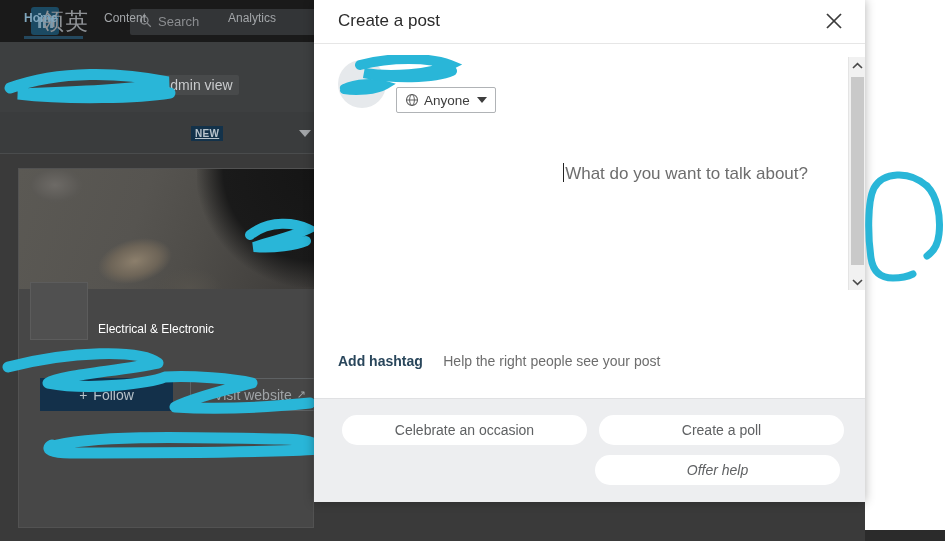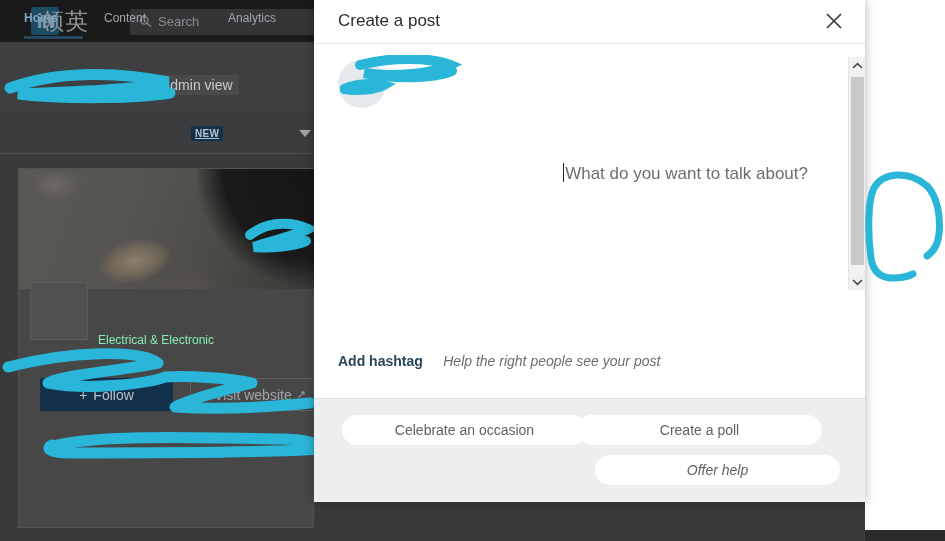--- a/index.html
+++ b/index.html
@@ -114,21 +114,21 @@
     transform: rotate(-14deg);
   }
   .li-logo-sq {
     position: absolute; left: 30px; top: 128px; width: 58px; height: 58px;
     background: #505050; border: 1px solid #5c5c5c;
   }
   .li-company-name {
     position: absolute; left: 98px; top: 132px; font-size: 14px; color: #55585a;
   }
   .li-industry {
-    position: absolute; left: 98px; top: 168px; font-size: 12px; color: #86efac; margin-top: 11px;
+    position: absolute; left: 98px; top: 168px; font-size: 12px; color: #ffffff;
   }
   .li-meta {
     position: absolute; left: 22px; top: 196px; font-size: 12px; color: #626466;
   }
   .li-follow {
     position: absolute; left: 40px; top: 224px; width: 133px; height: 33px;
     background: #13304a; color: #b7c2ca; font-size: 14px;
     display: flex; align-items: center; justify-content: center; gap: 6px;
   }
   .li-visit {
@@ -187,21 +187,21 @@
   }
   .caretline {
     display: inline-block; width: 1px; height: 19px; background: #222;
     vertical-align: -3px; margin-right: 1px;
   }
 
   .hashtag-row { position: absolute; left: 24px; top: 308px; }
   .hashtag-link {
     font-size: 14px; color: #29465b; font-weight: bold; cursor: pointer;
   }
-  .hashtag-hint { font-size: 14px; color: #6d6d6d; margin-left: 16px; font-style: italic; }
+  .hashtag-hint { font-size: 14px; color: #6d6d6d; margin-left: 16px; }
 
   
   .scrollbar {
     position: absolute; right: 0; top: 13px; width: 17px; height: 233px;
     background: #f1f1f1; border-left: 1px solid #e4e4e4;
   }
   .sb-arrow {
     position: absolute; left: 0; width: 17px; height: 17px;
     display: flex; align-items: center; justify-content: center; cursor: pointer;
   }
@@ -237,21 +237,21 @@
   .suggest-panel {
     position: absolute; left: 314px; top: 398px; width: 551px; height: 104px;
     background: #edeef0; border-top: 1px solid #e0e1e3;
   }
   .pill {
     position: absolute; height: 30px; background: #ffffff; border: none; border-radius: 16px;
     color: #5f6163; font-size: 14px; font-family: "Liberation Sans", sans-serif; cursor: pointer;
     display: flex; align-items: center; justify-content: center;
   }
   .pill.p0 { left: 28px;  top: 16px; width: 245px; }
-  .pill.p1 { left: 263px; top: 16px; width: 245px; }
+  .pill.p1 { left: 285px; top: 16px; width: 245px; }
   .pill.p2 { left: 28px;  top: 56px; width: 245px; }
   .pill.p3 { left: 281px; top: 56px; width: 245px; font-style: italic; }
 </style>
 </head>
 <body>
 
 <div id="root">
 
   <div class="bg-page">
 
@@ -335,20 +335,29 @@
           <line x1="17" y1="3" x2="3" y2="17" stroke="#3b3b3b" stroke-width="1.7"></line>
         </svg>
       </button>
     </div>
 
     <div class="modal-body">
 
       <div class="author-row">
         <div class="avatar"></div>
         <div class="author-name"></div>
+        <div class="audience-btn">
+          <svg class="globe-icon" viewBox="0 0 16 16">
+            <circle cx="8" cy="8" r="6.3" fill="none" stroke="#5a5a5a" stroke-width="1.2"></circle>
+            <ellipse cx="8" cy="8" rx="2.7" ry="6.3" fill="none" stroke="#5a5a5a" stroke-width="1.1"></ellipse>
+            <line x1="1.7" y1="8" x2="14.3" y2="8" stroke="#5a5a5a" stroke-width="1.1"></line>
+          </svg>
+          <span>Anyone</span>
+          <span class="caret-down"></span>
+        </div>
       </div>
 
       <div class="editor">
         <span class="caretline"></span><span>What do you want to talk about?</span>
       </div>
 
       <div class="hashtag-row">
         <span class="hashtag-link">Add hashtag</span>
         <span class="hashtag-hint">Help the right people see your post</span>
       </div>

